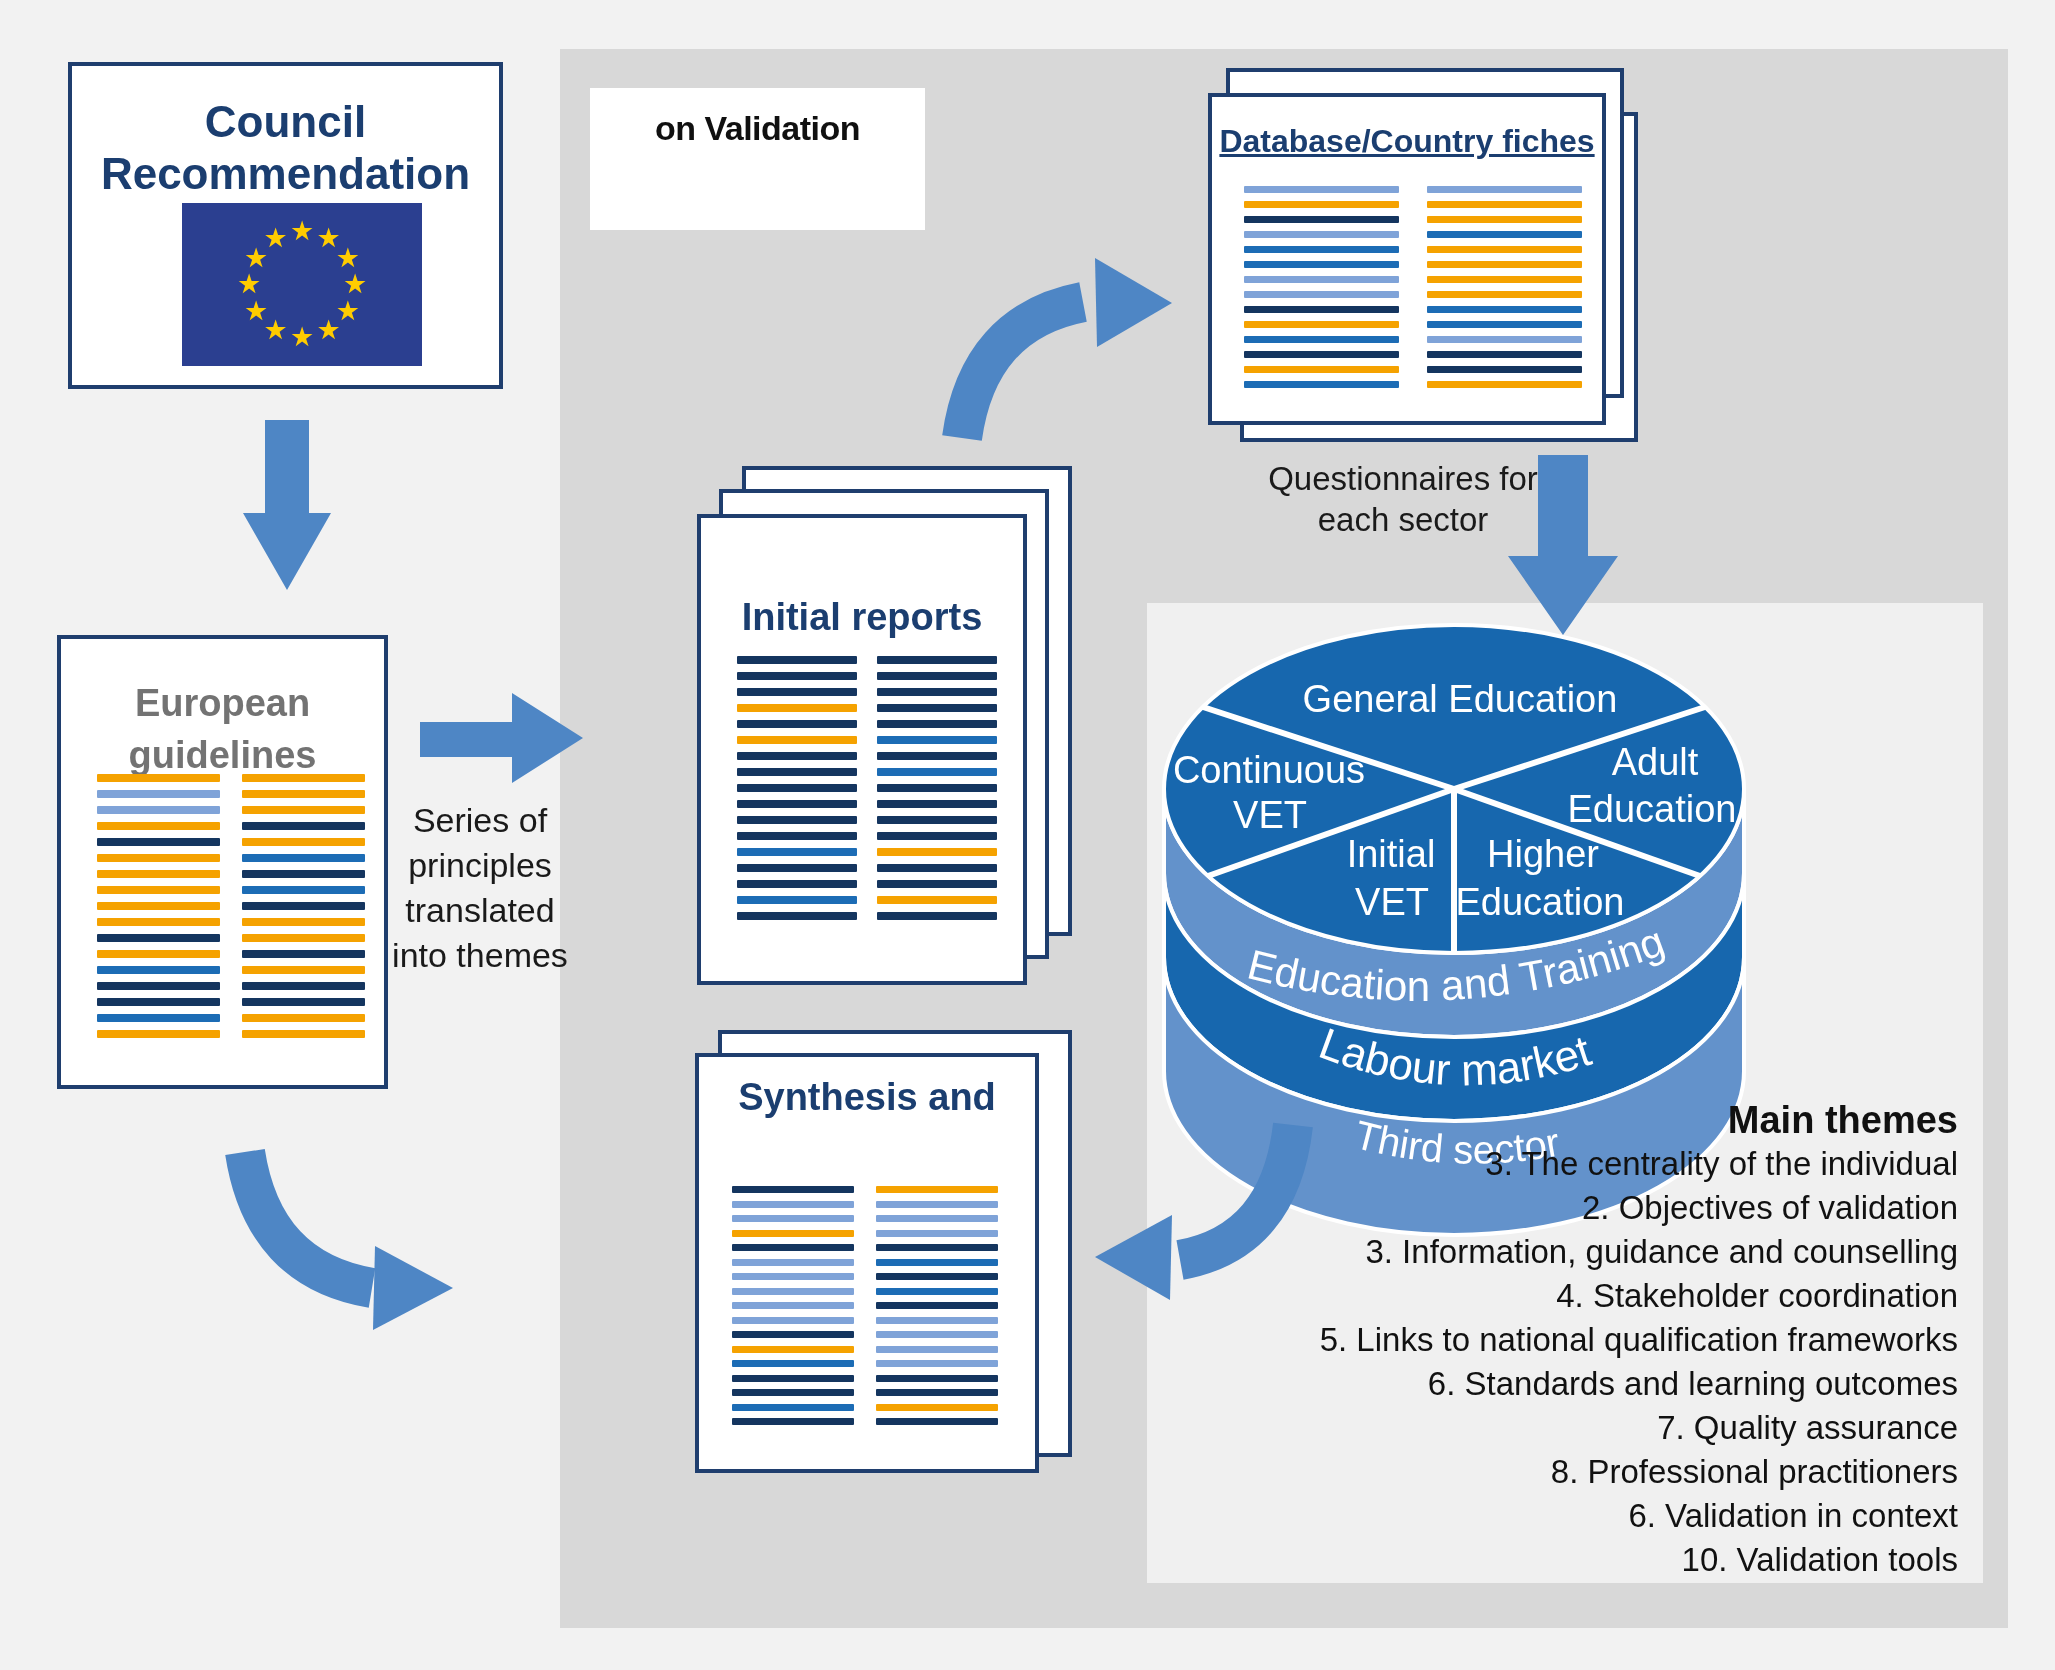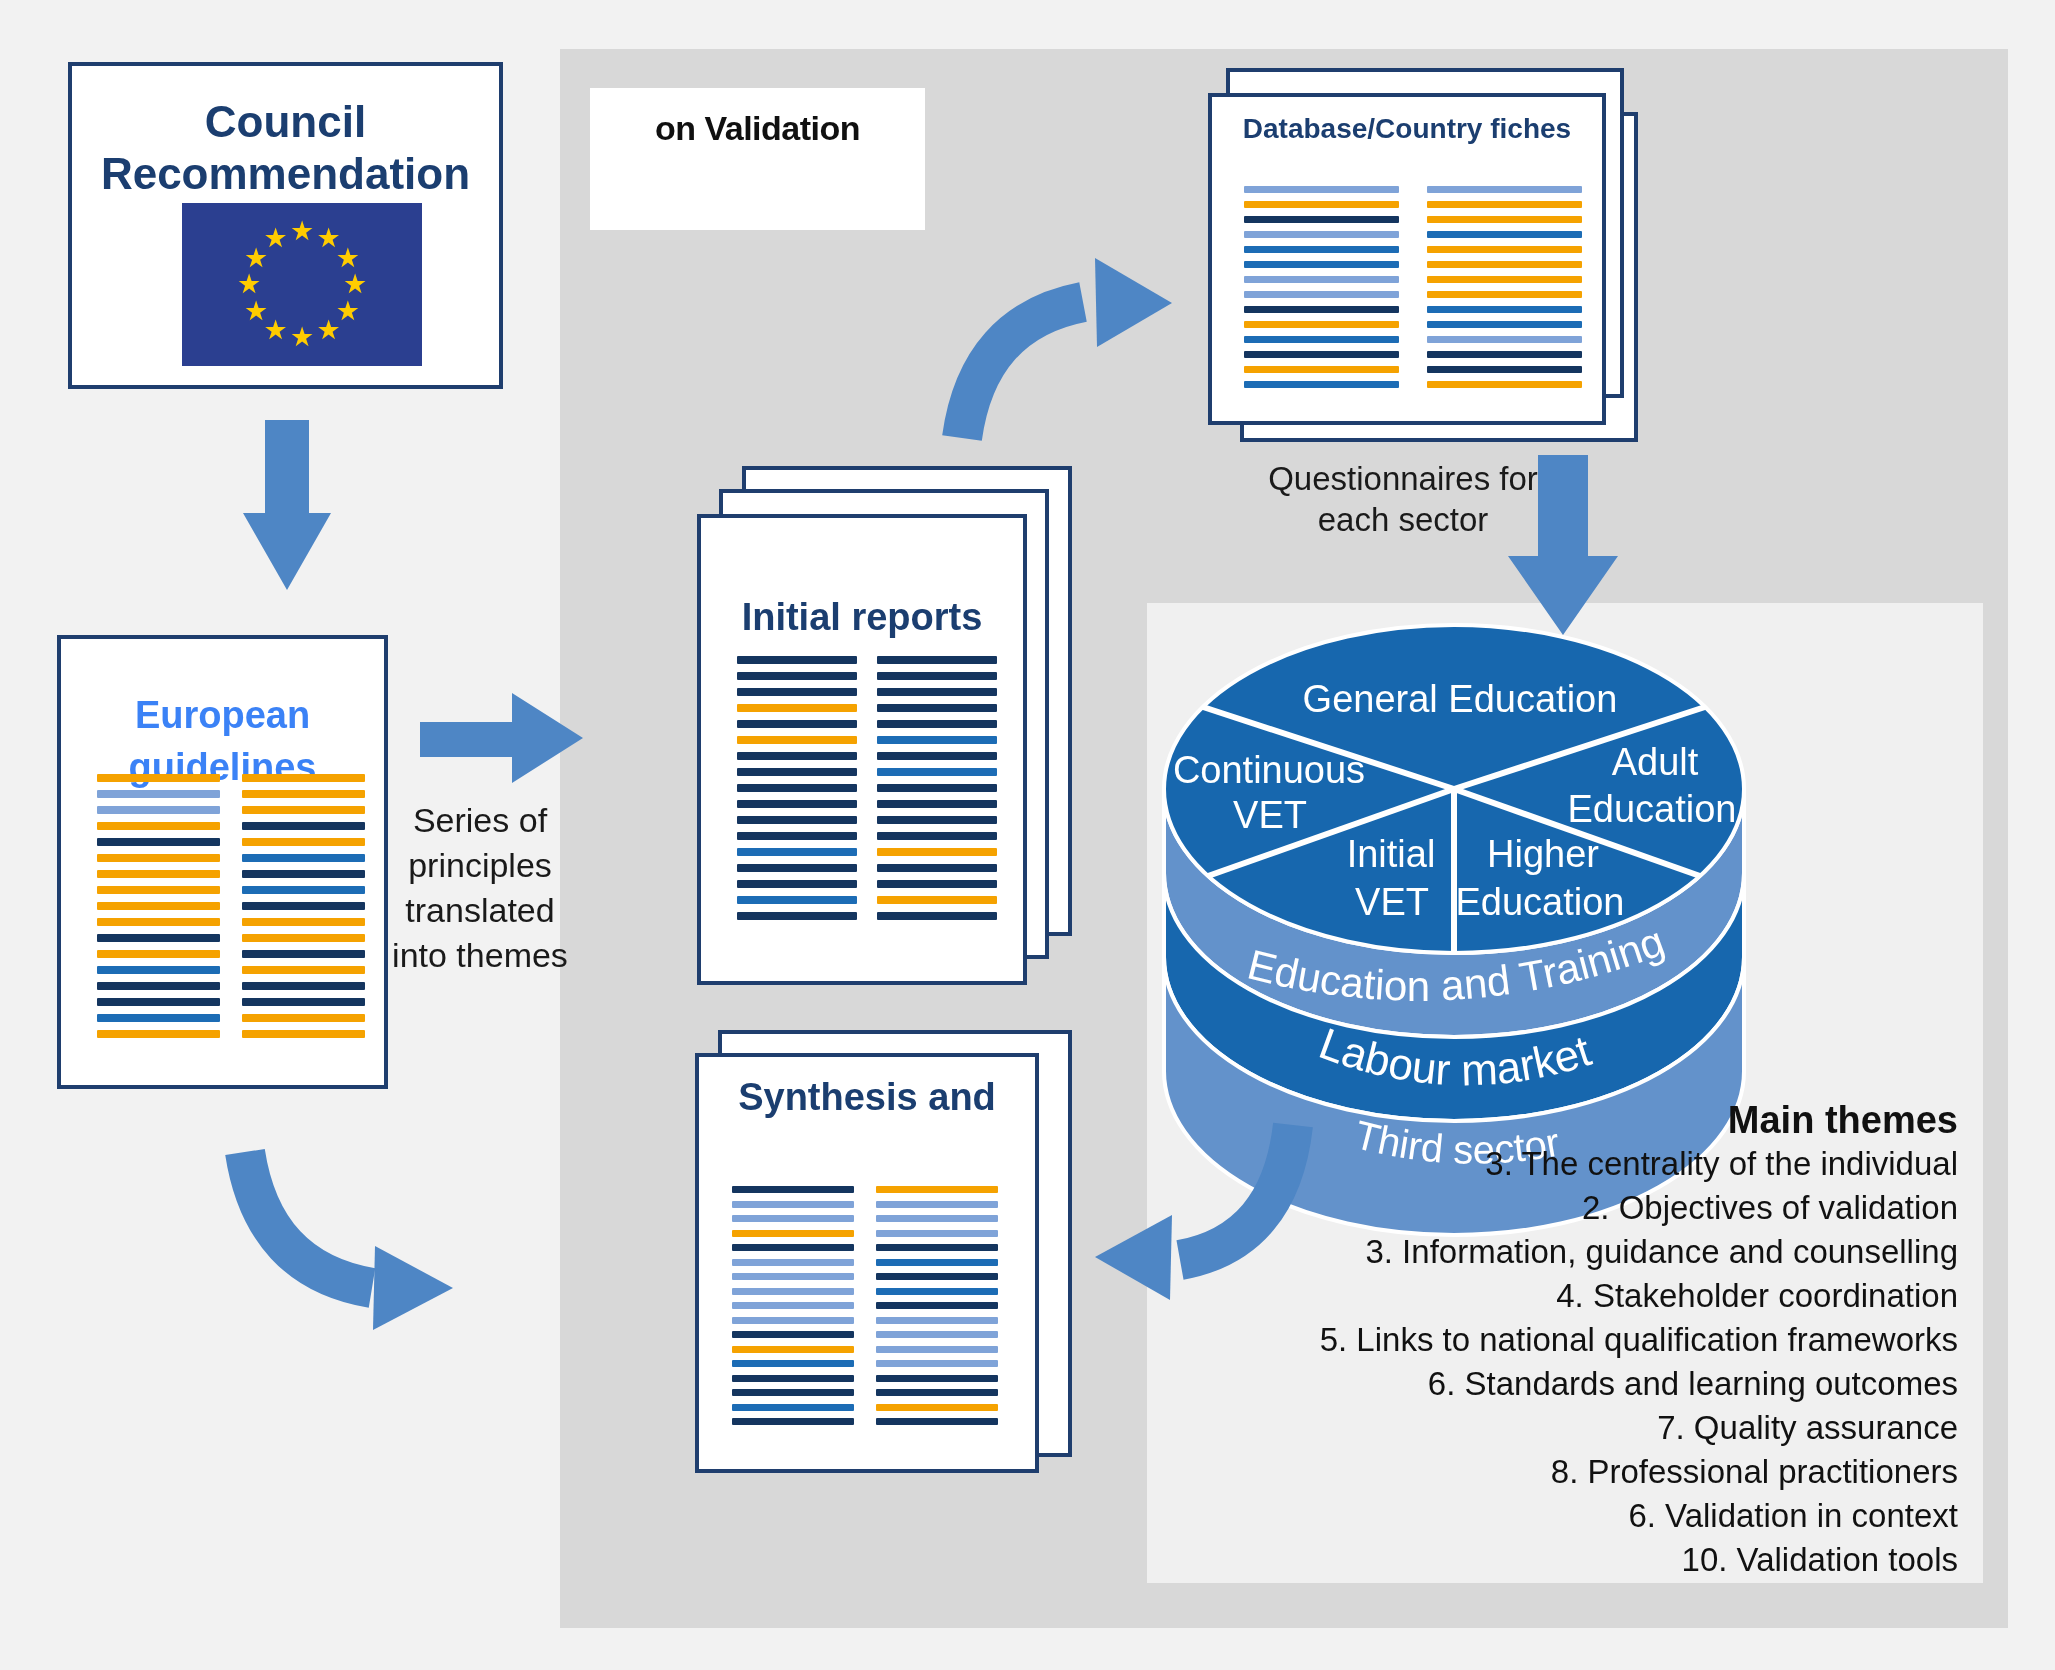--- a/index.html
+++ b/index.html
@@ -14,21 +14,21 @@
   .page{position:absolute;background:#ffffff;border:4px solid #1f3e6e;box-sizing:border-box;}
 
   
   #council-box{left:68px;top:62px;width:435px;height:327px;}
   #council-title{margin-top:30px;text-align:center;font-weight:bold;font-size:44px;line-height:52px;color:#1b3e70;}
   #eu-flag{position:absolute;left:110px;top:137px;width:240px;height:163px;background:#2b3f90;}
   .star{position:absolute;transform:translate(-50%,-50%);color:#ffcc00;font-size:27px;line-height:27px;}
 
   
   #guidelines-box{left:57px;top:635px;width:331px;height:454px;}
-  #guidelines-title{margin-top:50px;text-align:center;font-weight:bold;font-size:38px;line-height:52px;color:#3b82f6;}
+  #guidelines-title{margin-top:38px;text-align:center;font-weight:bold;font-size:38px;line-height:52px;color:#737373;}
 
   
   .doc-cols{position:absolute;display:flex;}
   .doc-col{display:flex;flex-direction:column;}
   .doc-line{width:100%;border-radius:1px;}
   .gl .doc-line{height:8px;margin-bottom:8px;}
   .cr .doc-line{height:8px;margin-bottom:8px;}
   .sy .doc-line{height:7px;margin-bottom:7.5px;}
   .db .doc-line{height:7px;margin-bottom:8px;}
 
@@ -252,21 +252,21 @@
             <div class="doc-line" style="background: rgb(20, 53, 95);"></div>
           </div>
       </div>
     </div>
   </div>
 
   <div>
     <div class="page" style="left:1240px;top:112px;width:398px;height:330px;"></div>
     <div class="page" style="left:1226px;top:68px;width:398px;height:330px;"></div>
     <div class="page db" style="left:1208px;top:93px;width:398px;height:332px;">
-      <div class="doc-title" style="top:16px;font-size:28px;">Database/Country fiches</div>
+      <div class="doc-title" style="top:26px;font-size:32px;text-decoration:underline;">Database/Country fiches</div>
       <div class="doc-cols" style="left:32px;top:89px;gap:28px;">
         <div class="doc-col" style="width:155px;">
             <div class="doc-line" style="background: rgb(127, 163, 216);"></div>
             <div class="doc-line" style="background: rgb(245, 162, 0);"></div>
             <div class="doc-line" style="background: rgb(20, 53, 95);"></div>
             <div class="doc-line" style="background: rgb(127, 163, 216);"></div>
             <div class="doc-line" style="background: rgb(28, 108, 181);"></div>
             <div class="doc-line" style="background: rgb(28, 108, 181);"></div>
             <div class="doc-line" style="background: rgb(127, 163, 216);"></div>
             <div class="doc-line" style="background: rgb(127, 163, 216);"></div>

